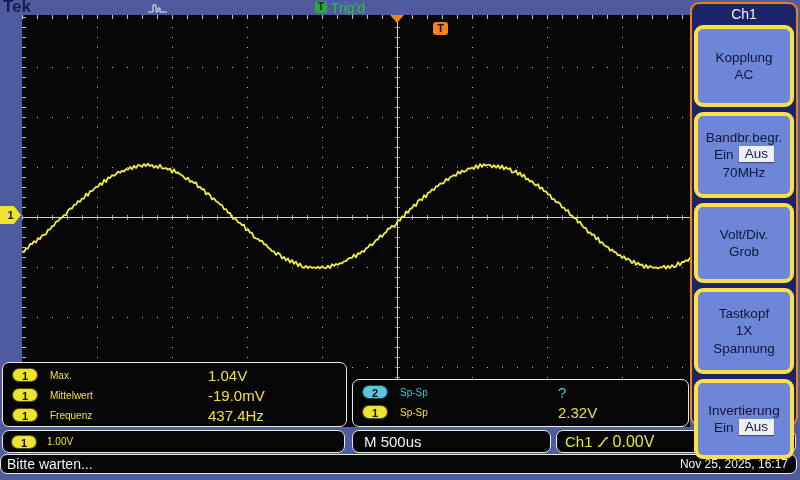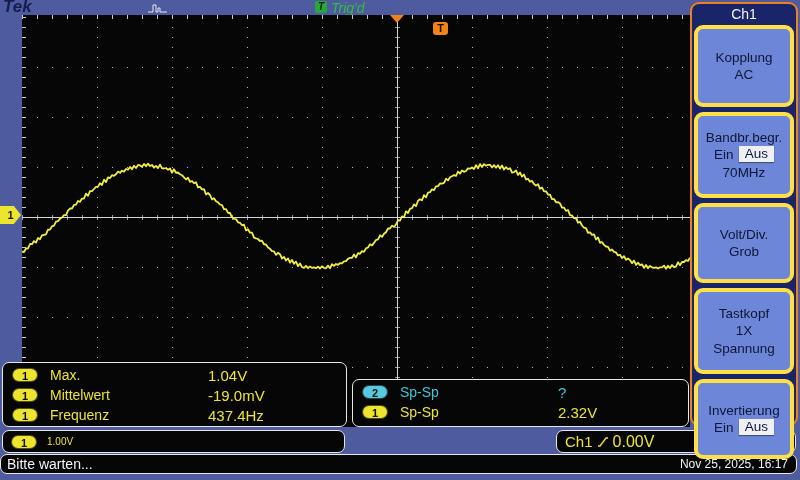--- a/index.html
+++ b/index.html
@@ -1,20 +1,20 @@
 <!DOCTYPE html>
 <html><head>
 <meta charset="utf-8">
 <style>
   html,body{margin:0;padding:0;background:#222;}
   .stage{position:relative;width:800px;height:480px;background:#4f5b9f;
          font-family:"Liberation Sans",sans-serif;overflow:hidden;
          -webkit-font-smoothing:antialiased;}
   
-  .top-bar{position:absolute;left:0;top:0;width:656px;height:15px;font-style:italic;}
+  .top-bar{position:absolute;left:0;top:0;width:656px;height:15px;}
   .tek-logo{position:absolute;left:3px;top:-3px;font-size:17px;font-weight:bold;
             color:#161d4e;letter-spacing:0;}
   .acq-icon{position:absolute;left:147px;top:2px;}
   .trig-badge{position:absolute;left:315px;top:1px;width:12px;height:12px;
               background:#28a838;color:#04250b;font-size:10px;font-weight:bold;
               text-align:center;line-height:12px;border-radius:2px;}
   .trigd-label{position:absolute;left:331px;top:0px;font-size:14px;color:#2fbf3f;}
   .mpos-label{position:absolute;left:528px;top:0px;font-size:14px;color:#f2f2f2;}
   
   .screen{position:absolute;left:22px;top:15px;width:668px;height:412px;background:#060606;}
@@ -32,21 +32,21 @@
   .ro-box{position:absolute;background:#060606;border:1px solid #e8e8e8;
           border-radius:7px;box-sizing:border-box;z-index:3;}
   .meas-left{left:2px;top:362px;width:345px;height:65px;padding-top:2px;}
   .meas-right{left:352px;top:379px;width:337px;height:48px;padding-top:2px;}
   .meas-row{display:flex;align-items:center;height:20px;}
   .pill{width:26px;height:14px;border-radius:7px;margin-left:9px;flex:none;
         font-size:11px;font-weight:bold;text-align:center;line-height:14px;
         color:#101000;border:1px solid rgba(0,0,0,.65);box-sizing:border-box;}
   .pill-ch1{background:#ece42e;}
   .pill-ch2{background:#58c8e0;}
-  .meas-label{margin-left:12px;width:158px;font-size:14px;}
+  .meas-label{margin-left:12px;width:158px;font-size:10px;}
   .meas-value{font-size:15px;}
   .c-y{color:#ece435;}
   .c-c{color:#3cc8dc;}
   .c-w{color:#f2f2f2;}
   .scale-box{left:2px;top:430px;width:343px;height:23px;display:flex;align-items:center;}
   .time-box{left:352px;top:430px;width:199px;height:23px;display:flex;align-items:center;}
   .trigger-box{left:556px;top:430px;width:240px;height:23px;display:flex;align-items:center;}
   .scale-value{margin-left:10px;font-size:10px;}
   .time-value{margin-left:11px;font-size:15px;}
   .trig-src{margin-left:8px;font-size:15px;}
@@ -145,20 +145,23 @@
       <span class="pill pill-ch1">1</span>
       <span class="meas-label c-y">Sp-Sp</span>
       <span class="meas-value c-y">2.32V</span>
     </div>
   </div>
 
   <div class="ro-box scale-box">
     <span class="pill pill-ch1" style="margin-left:8px">1</span>
     <span class="scale-value c-y">1.00V</span>
   </div>
+  <div class="ro-box time-box">
+    <span class="time-value c-w">M 500us</span>
+  </div>
   <div class="ro-box trigger-box">
     <span class="trig-src c-y">Ch1</span>
     <svg class="slope-icon" width="12" height="13" viewBox="0 0 12 13">
       <polyline points="1,11 3,11 9,3 11,3" fill="none" stroke="#ece435" stroke-width="1.3"></polyline>
     </svg>
     <span class="c-y">0.00V</span>
     <span class="trig-freq c-y">440.035Hz</span>
   </div>
 
   <div class="ro-box status-bar">

